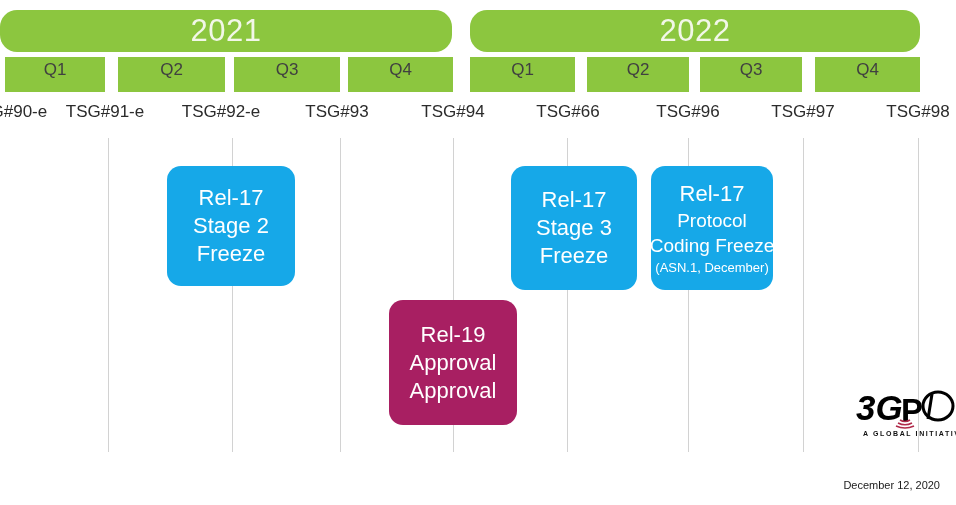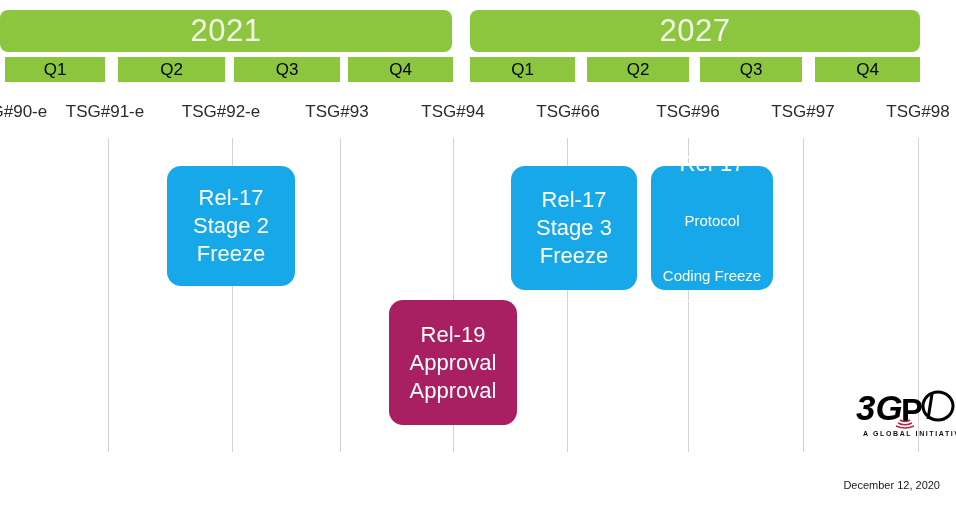--- a/index.html
+++ b/index.html
@@ -16,35 +16,35 @@
     height: 505px;
     background: #ffffff;
     overflow: hidden;
   }
 
   
   .year-bar {
     position: absolute;
     height: 42px;
     background: #8CC63F;
-    border-radius: 8px;
+    border-radius: 17px;
     color: #F2F7E8;
     font-size: 31px;
     line-height: 42px;
     text-align: center;
     letter-spacing: 0.5px;
   }
 
   
   .quarter-bar {
     position: absolute;
     top: 57px;
-    height: 25px;
+    height: 35px;
     background: #8CC63F;
-    color: #000000;
+    color: #404040;
     font-size: 17px;
     line-height: 25px;
     text-align: center;
   }
 
   
   .tsg-label {
     position: absolute;
     top: 101px;
     height: 22px;
@@ -79,23 +79,22 @@
   }
   .milestone.blue  { background: #16A8E8; }
   .milestone.magenta { background: #A81F62; }
   .milestone .line {
     display: block;
     font-size: 22px;
     line-height: 28px;
     white-space: nowrap;
   }
   .milestone .line.small {
-    font-size: 15px;
+    font-size: 19px;
     line-height: 25px;
-    margin-top: 30px;
   }
   .milestone .line.tiny {
     font-size: 13px;
     line-height: 19px;
   }
 
   
   #logo-block {
     position: absolute;
     left: 818px;
@@ -134,21 +133,21 @@
     color: #1a1a1a;
   }
 </style>
 </head>
 <body>
 
 <div id="canvas">
 
   <div id="year-bars">
       <div class="year-bar" style="left: 0px; top: 10px; width: 452px;">2021</div>
-      <div class="year-bar" style="left: 470px; top: 10px; width: 450px;">2027</div>
+      <div class="year-bar" style="left: 470px; top: 10px; width: 450px;">2022</div>
     </div>
   <div id="quarter-bars">
       <div class="quarter-bar" style="left: 5px; width: 100px;">Q1</div>
       <div class="quarter-bar" style="left: 118px; width: 107px;">Q2</div>
       <div class="quarter-bar" style="left: 234px; width: 106px;">Q3</div>
       <div class="quarter-bar" style="left: 348px; width: 105px;">Q4</div>
       <div class="quarter-bar" style="left: 470px; width: 105px;">Q1</div>
       <div class="quarter-bar" style="left: 587px; width: 102px;">Q2</div>
       <div class="quarter-bar" style="left: 700px; width: 102px;">Q3</div>
       <div class="quarter-bar" style="left: 815px; width: 105px;">Q4</div>

